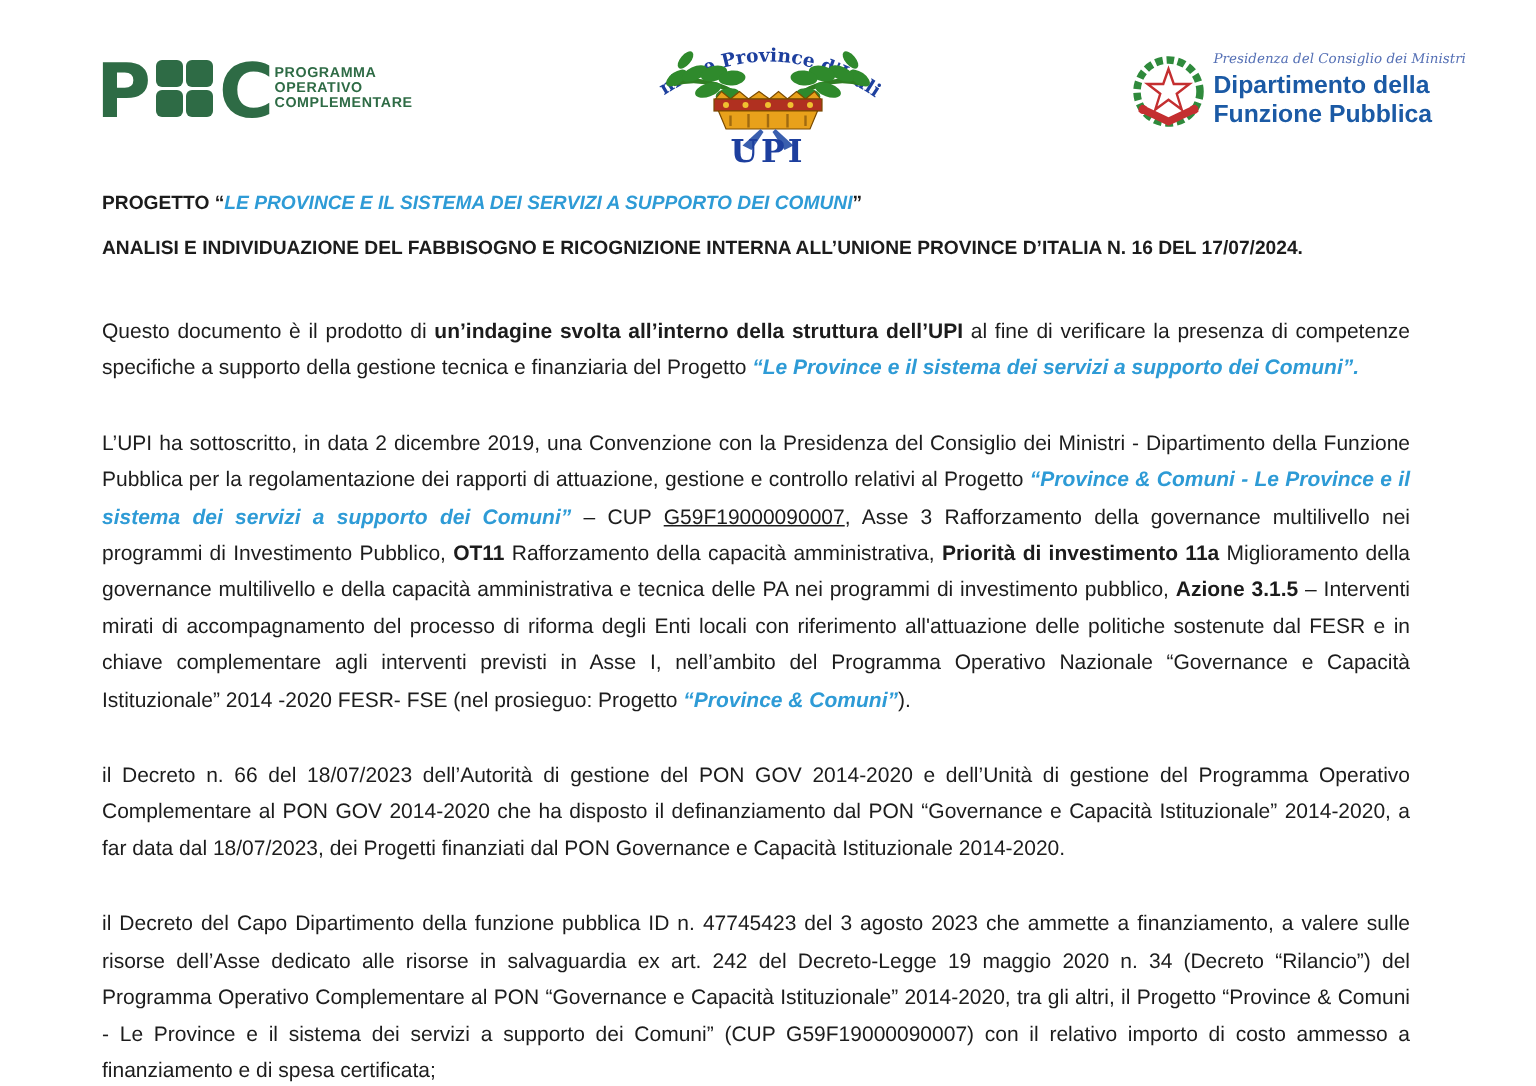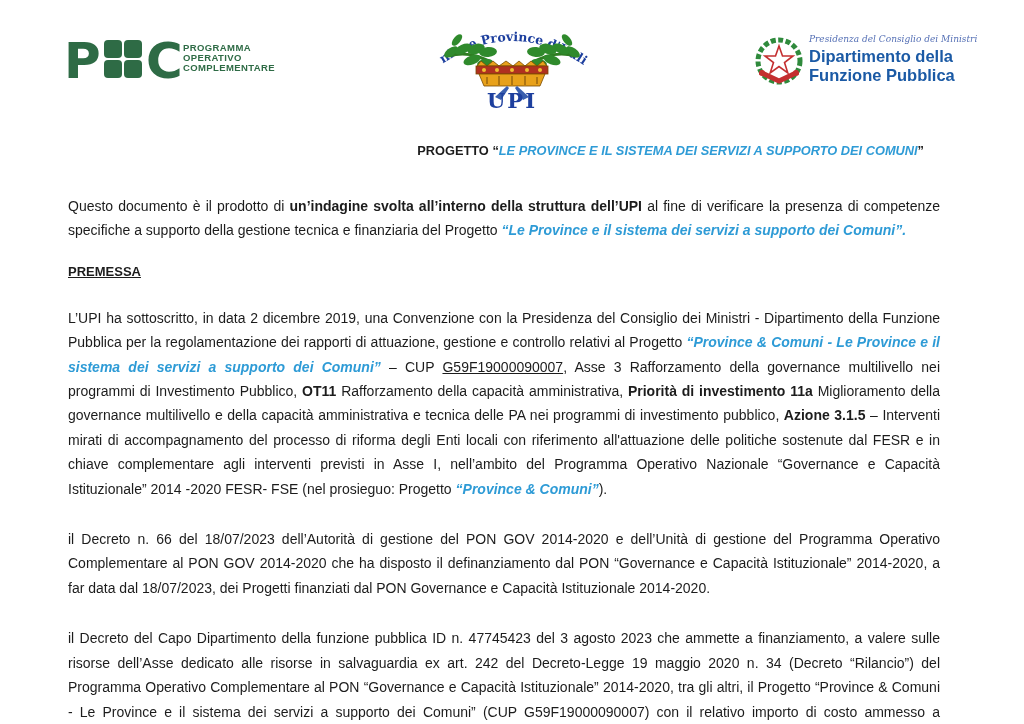--- a/index.html
+++ b/index.html
@@ -11,21 +11,21 @@
   .page { position:relative; width:1024px; height:724px; background:#fff; }
 
   
   .logos { position:absolute; top:0; left:0; width:1024px; height:112px; }
   .poc-logo { position:absolute; left:66px; top:28px; }
   .upi-logo { position:absolute; left:427px; top:14px; }
   .dfp-logo { position:absolute; left:752px; top:26px; }
 
   
   .content { position:absolute; left:68px; top:127px; width:872px; }
-  .title-line { margin:16px; text-align:right; font-weight:bold; font-size:12.8px; line-height:15px; }
+  .title-line { margin:0; text-align:left; font-weight:bold; font-size:12.8px; line-height:15px; }
   .title-line + .title-line { margin-top:15px; }
   .para {
     margin:26px 0 0 0;
     font-size:14px; line-height:24.4px;
     text-align:justify;
   }
   .intro { margin-top:36px; }
   .premessa {
     margin:21px 0 0 0;
     font-size:13px; font-weight:bold; text-decoration:underline;
@@ -126,24 +126,24 @@
       <text x="57" y="16" font-family="DejaVu Serif, serif" font-style="italic" font-size="9" fill="#5570b5">Presidenza del Consiglio dei Ministri</text>
       <g font-family="Liberation Sans, sans-serif" font-weight="bold" font-size="16.5" fill="#1b5aa5">
         <text x="57" y="36">Dipartimento della</text>
         <text x="57" y="55">Funzione Pubblica</text>
       </g>
     </svg>
   </div>
 
   <div class="content">
     <p class="title-line"><span class="seg-b">PROGETTO “</span><span class="seg-bib">LE PROVINCE E IL SISTEMA DEI SERVIZI A SUPPORTO DEI COMUNI</span><span class="seg-b">”</span></p>
+    <p class="title-line">ANALISI E INDIVIDUAZIONE DEL FABBISOGNO E RICOGNIZIONE INTERNA ALL’UNIONE PROVINCE D’ITALIA N. 16 DEL 17/07/2024.</p>
 
     <p class="para intro"><span class="seg-n">Questo documento è il prodotto di </span><span class="seg-b">un’indagine svolta all’interno della struttura dell’UPI</span><span class="seg-n"> al fine di verificare la presenza di competenze specifiche a supporto della gestione tecnica e finanziaria del Progetto </span><span class="seg-bib">“Le Province e il sistema dei servizi a supporto dei Comuni”.</span></p>
 
-    <h2 class="premessa">PREMESSA</h2>
 
     <p class="para"><span class="seg-n">L’UPI ha sottoscritto, in data 2 dicembre 2019, una Convenzione con la Presidenza del Consiglio dei Ministri - Dipartimento della Funzione Pubblica per la regolamentazione dei rapporti di attuazione, gestione e controllo relativi al Progetto </span><span class="seg-bib">“Province &amp; Comuni - Le Province e il sistema dei servizi a supporto dei Comuni”</span><span class="seg-n"> – CUP </span><span class="seg-bu">G59F19000090007</span><span class="seg-n">, Asse 3 Rafforzamento della governance multilivello nei programmi di Investimento Pubblico, </span><span class="seg-b">OT11</span><span class="seg-n"> Rafforzamento della capacità amministrativa, </span><span class="seg-b">Priorità di investimento 11a</span><span class="seg-n"> Miglioramento della governance multilivello e della capacità amministrativa e tecnica delle PA nei programmi di investimento pubblico, </span><span class="seg-b">Azione 3.1.5</span><span class="seg-n"> – Interventi mirati di accompagnamento del processo di riforma degli Enti locali con riferimento all'attuazione delle politiche sostenute dal FESR e in chiave complementare agli interventi previsti in Asse I, nell’ambito del Programma Operativo Nazionale “Governance e Capacità Istituzionale” 2014 -2020 FESR- FSE (nel prosieguo: Progetto </span><span class="seg-bib">“Province &amp; Comuni”</span><span class="seg-n">).</span></p>
     <p class="para"><span class="seg-n">il Decreto n. 66 del 18/07/2023 dell’Autorità di gestione del PON GOV 2014-2020 e dell’Unità di gestione del Programma Operativo Complementare al PON GOV 2014-2020 che ha disposto il definanziamento dal PON “Governance e Capacità Istituzionale” 2014-2020, a far data dal 18/07/2023, dei Progetti finanziati dal PON Governance e Capacità Istituzionale 2014-2020.</span></p>
     <p class="para"><span class="seg-n">il Decreto del Capo Dipartimento della funzione pubblica ID n. 47745423 del 3 agosto 2023 che ammette a finanziamento, a valere sulle risorse dell’Asse dedicato alle risorse in salvaguardia ex art. 242 del Decreto-Legge 19 maggio 2020 n. 34 (Decreto “Rilancio”) del Programma Operativo Complementare al PON “Governance e Capacità Istituzionale” 2014-2020, tra gli altri, il Progetto “Province &amp; Comuni - Le Province e il sistema dei servizi a supporto dei Comuni” (CUP G59F19000090007) con il relativo importo di costo ammesso a finanziamento e di spesa certificata;</span></p>
 
   </div>
 
 </div>
 
 </body></html>

